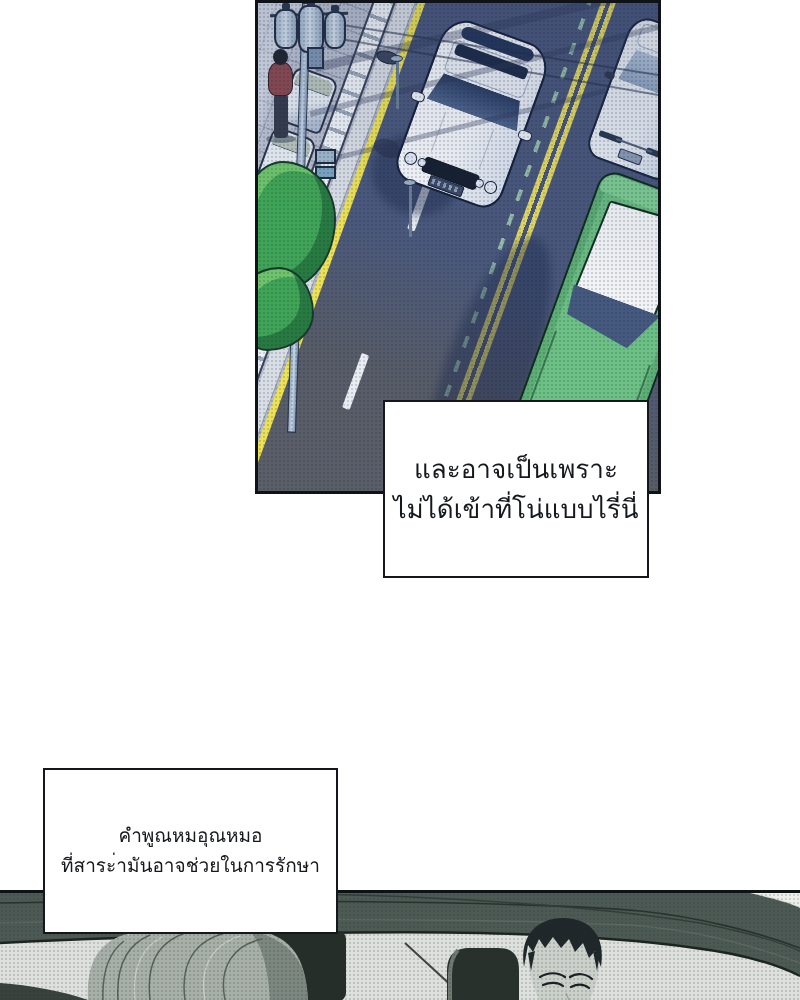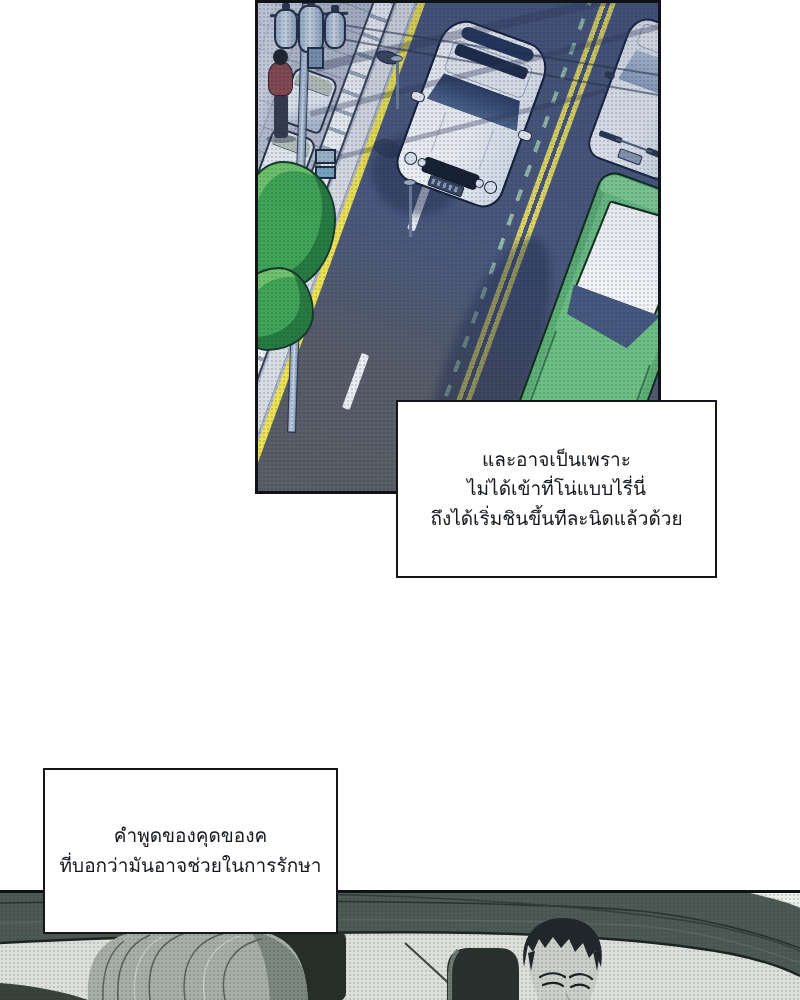--- a/index.html
+++ b/index.html
@@ -112,21 +112,21 @@
 
   .shade-top{left:0;top:0;right:0;bottom:0;background:linear-gradient(200deg,rgba(25,40,80,.20),rgba(25,40,80,0) 55%);}
   .halftone-blue{left:0;top:0;right:0;bottom:0;pointer-events:none;
     background-image:radial-gradient(circle,rgba(20,30,65,.17) 0.8px,transparent 1.1px);background-size:4px 4px;}
   .halftone-green{left:0;top:0;right:0;bottom:0;pointer-events:none;
     background-image:radial-gradient(circle,rgba(28,44,38,.16) 0.8px,transparent 1.1px);background-size:4px 4px;}
 
   
   .nbox{box-sizing:border-box;background:#ffffff;border:2.5px solid #14181c;display:flex;
     flex-direction:column;justify-content:center;align-items:center;z-index:5;color:#15181c;text-align:center;}
-  #nbox1{left:383px;top:400px;width:321px;height:178px;font-size:19px;line-height:1.55;margin-left:13px;}
+  #nbox1{left:383px;top:400px;width:266px;height:178px;font-size:26px;line-height:1.55;}
   #nbox2{left:43px;top:768px;width:295px;height:166px;font-size:19px;line-height:1.6;}
   .nline{display:block;white-space:nowrap;}
 
   
   #panel-interior{left:0;top:890px;width:800px;height:110px;box-sizing:border-box;
     border-top:3px solid #0e1214;background:#dde0dc;overflow:hidden;}
   #panel-interior svg{position:absolute;left:0;top:0;}
 </style>
 </head>
 <body>
@@ -289,21 +289,20 @@
         <path d="M571,94 C577,91 584,91 589,95"></path>
       </g>
       <path d="M566,100 L569,107" stroke="#9aa39b" stroke-width="1.2" fill="none"></path>
     </svg>
     <div class="abs halftone-green"></div>
   </div>
 
   <div class="abs nbox" id="nbox1">
     <span class="nline">และอาจเป็นเพราะ</span>
     <span class="nline">ไม่ได้เข้าที่โน่แบบไรี่นี่</span>
-    <span class="nline">ถึงได้เริ่มชินขึ้นทีละนิดแล้วด้วย</span>
   </div>
 
   <div class="abs nbox" id="nbox2">
-    <span class="nline">คำพูดของคุดของค</span>
-    <span class="nline">ที่บอกว่ามันอาจช่วยในการรักษา</span>
+    <span class="nline">คำพูณหมอุณหมอ</span>
+    <span class="nline">ที่สาระ่ามันอาจช่วยในการรักษา</span>
   </div>
 
 </div>
 
 </body></html>

